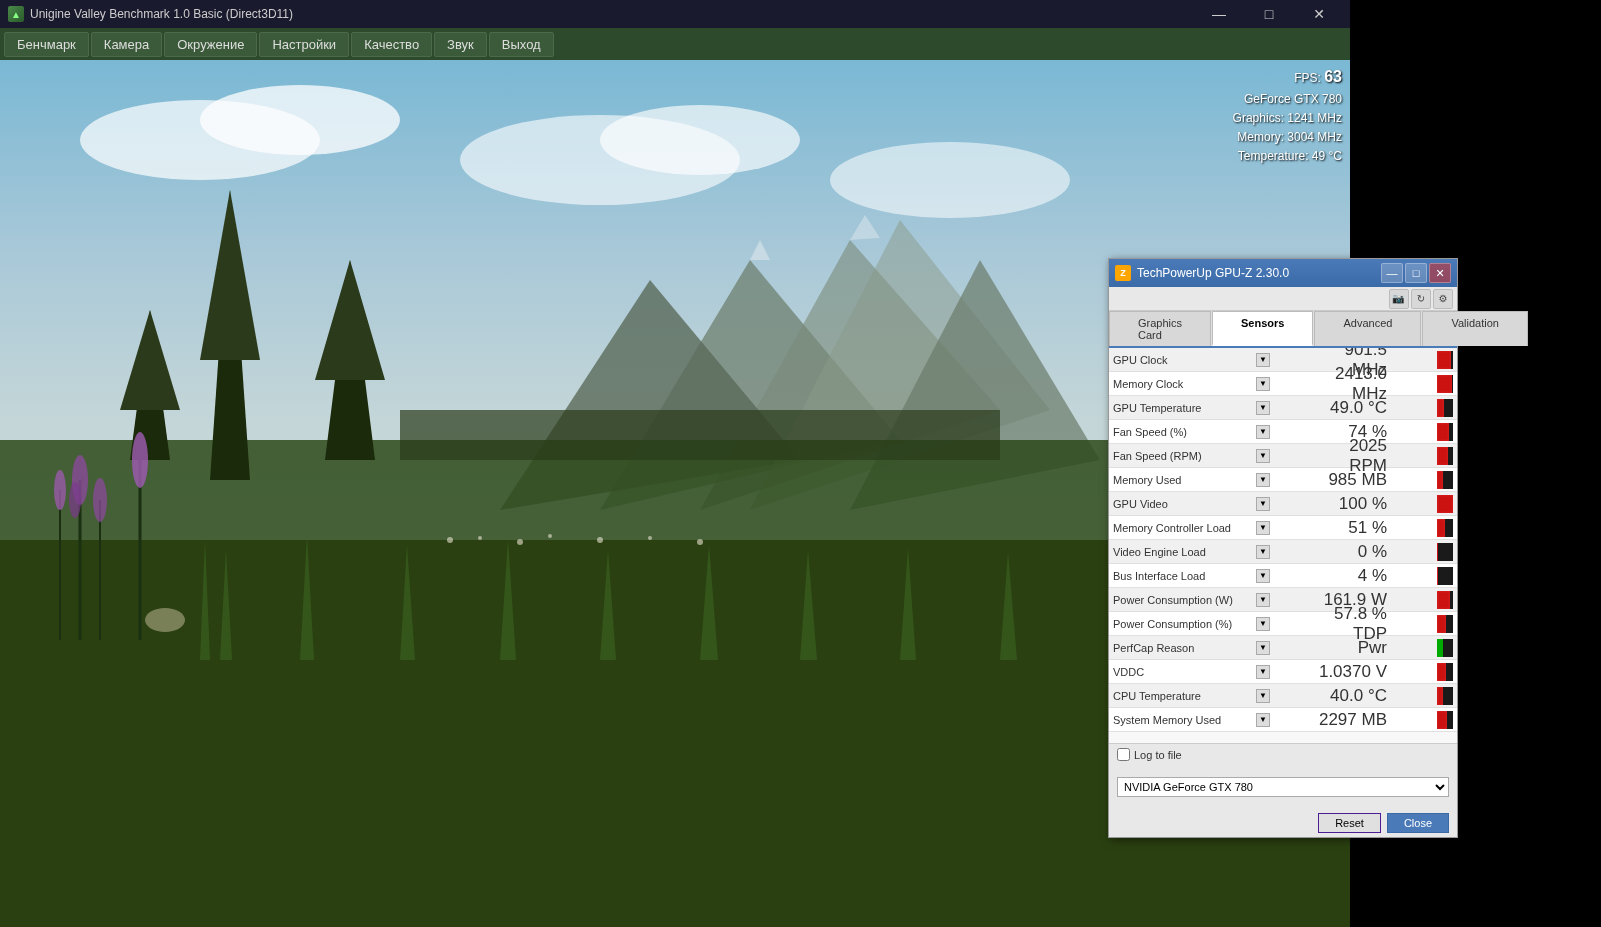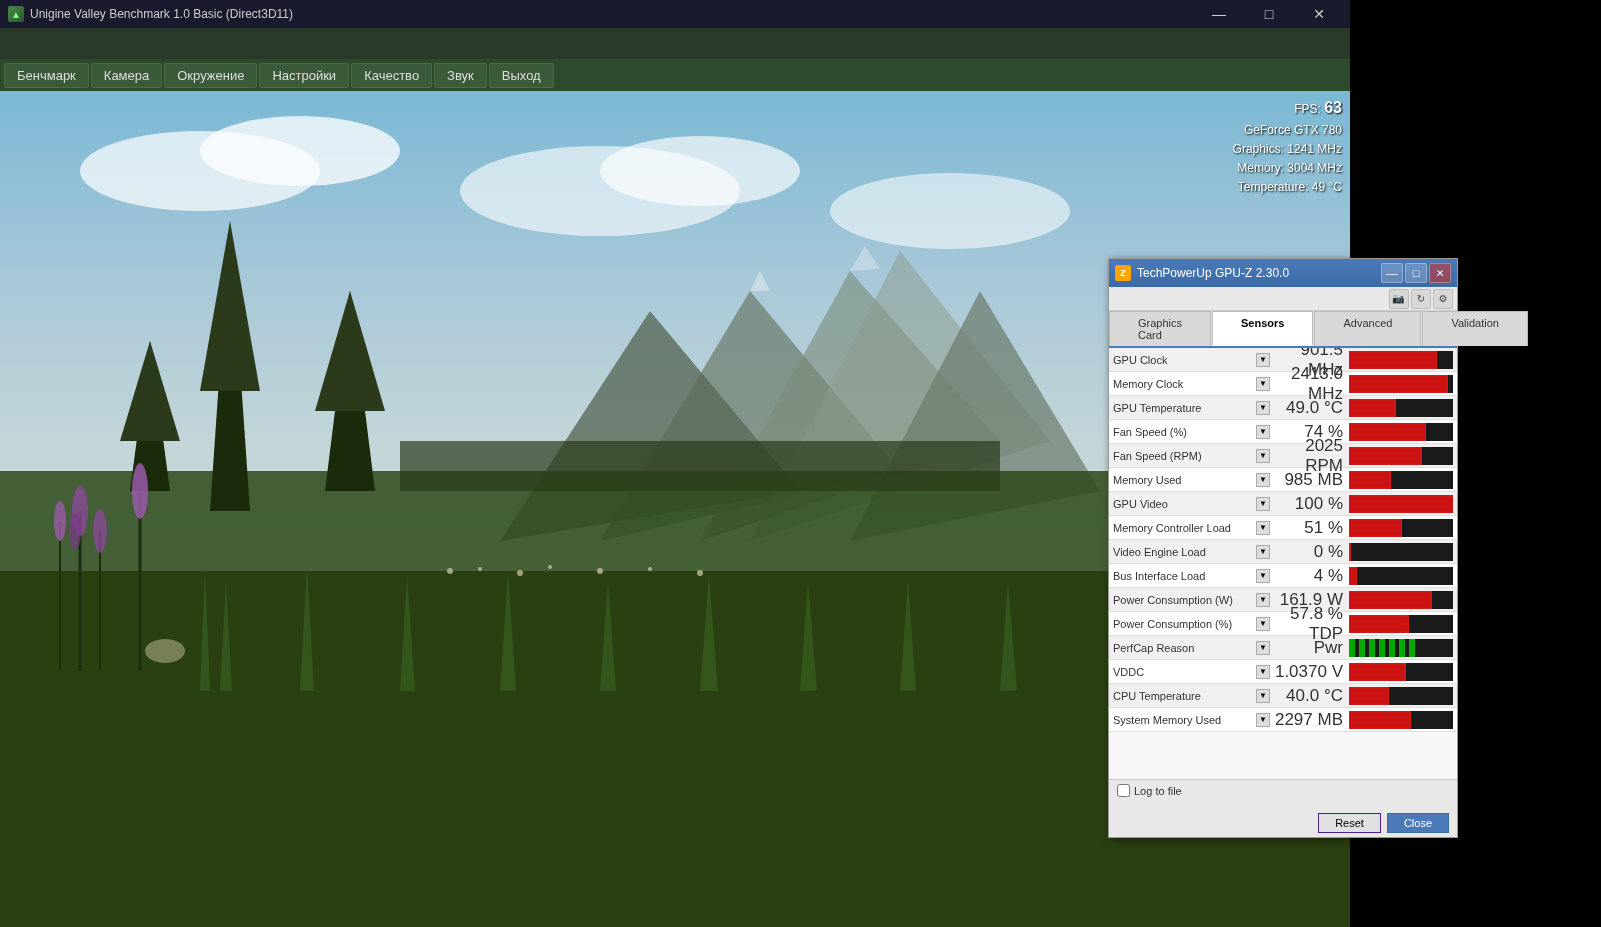--- a/index.html
+++ b/index.html
@@ -52,21 +52,20 @@
     }
 
     
     #menu-bar {
       background: #2d4a2d;
       height: 32px;
       display: flex;
       align-items: center;
       padding: 0 4px;
       gap: 2px;
-      margin-top: 31px;
     }
     .menu-item {
       color: #ddd;
       font-size: 13px;
       padding: 4px 12px;
       border: 1px solid #4a6a4a;
       background: #3a5a3a;
       cursor: pointer;
       border-radius: 2px;
     }
@@ -220,20 +219,21 @@
     #sensors-table {
       flex: 1;
       overflow-y: auto;
       background: #f8f8f8;
     }
     .sensor-row {
       display: flex;
       align-items: center;
       height: 24px;
       border-bottom: 1px solid #e0e0e0;
+      gap: 44px;
     }
     .sensor-row:nth-child(odd) { background: #f0f0f0; }
     .sensor-row:nth-child(even) { background: #ffffff; }
 
     .sensor-name {
       display: flex;
       align-items: center;
       width: 165px;
       padding: 0 4px;
       flex-shrink: 0;
@@ -634,18 +634,23 @@
           <div class="sensor-bar" style="width: 60%; background: rgb(204, 17, 17); box-shadow: rgba(255, 100, 100, 0.3) 0px 0px 3px inset;"></div>
         </div>
       </div>
     </div>
 
   <div id="gpuz-bottom">
     <div id="log-to-file-row">
       <input type="checkbox" style="">
       <span>Log to file</span>
     </div>
+    <div id="gpu-select-row">
+      <select id="gpu-select">
+        <option>NVIDIA GeForce GTX 780</option>
+      </select>
+    </div>
     <div id="bottom-buttons">
       <button class="bottom-btn">Reset</button>
       <button class="bottom-btn primary">Close</button>
     </div>
   </div>
 </div>
 
 </body></html>

